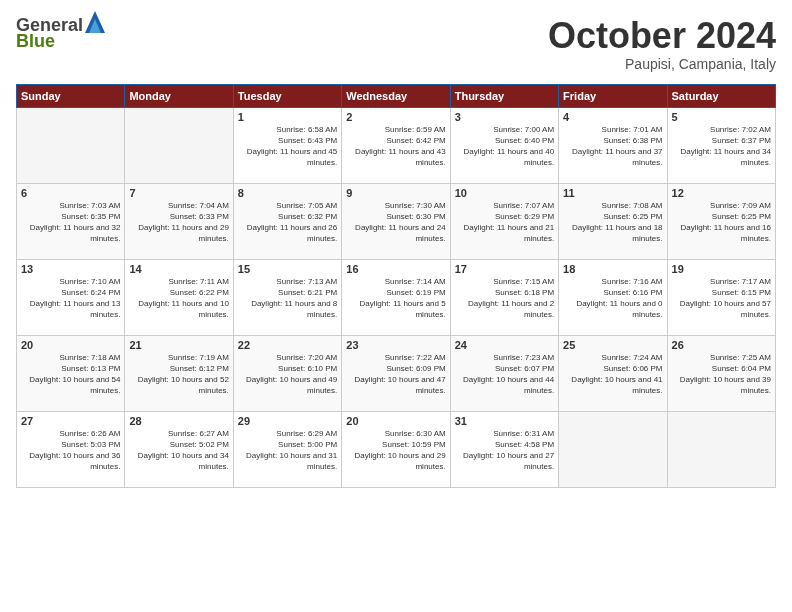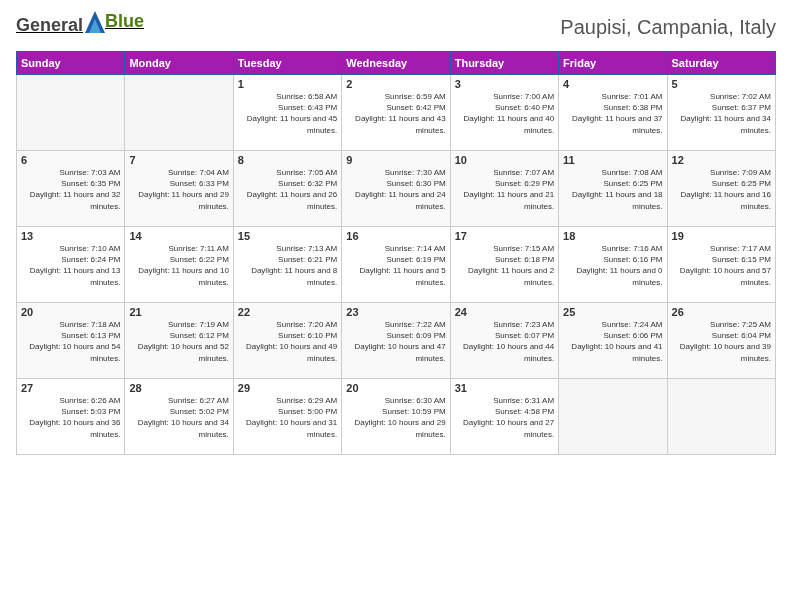--- a/index.html
+++ b/index.html
@@ -19,44 +19,43 @@
       justify-content: space-between;
       align-items: flex-start;
       margin-bottom: 12px;
     }
     .logo {
       display: flex;
       align-items: center;
     }
     .logo-text {
       display: flex;
-      flex-direction: row;
+      flex-direction: column;
       line-height: 1.1;
-      text-decoration: underline;
     }
     .title-block {
       text-align: right;
     }
     .month-title {
       font-size: 36px;
       font-weight: bold;
       color: #333;
       line-height: 1.1;
     }
     .subtitle {
-      font-size: 20px;
+      font-size: 14px;
       color: #555;
     }
     table {
       width: 100%;
       border-collapse: collapse;
       table-layout: fixed;
     }
     thead th {
-      background-color: #a21caf;
+      background-color: #7f1d1d;
       color: white;
       font-size: 11px;
       font-weight: bold;
       padding: 5px 4px;
       text-align: left;
       border: 1px solid #1a5fa8;
     }
     tbody td {
       border: 1px solid #ccc;
       vertical-align: top;
@@ -96,20 +95,21 @@
           <span style="font-size:18px;font-weight:bold;color:#444;">General</span>
           <svg width="20" height="22" viewBox="0 0 20 22" style="margin-left:2px;margin-top:-8px;">
             <polygon points="0,22 10,0 20,22" fill="#1a5fa8"></polygon>
             <polygon points="4,22 10,8 16,22" fill="#4a9fd8"></polygon>
           </svg>
         </span>
         <span style="font-size:18px;font-weight:bold;color:#4d7c0f;margin-top:-4px;">Blue</span>
       </div>
     </div>
     <div class="title-block">
+      <div class="month-title">October 2024</div>
       <div class="subtitle">Paupisi, Campania, Italy</div>
     </div>
   </div>
 
   <table>
     <thead>
       <tr>
         <th>Sunday</th>
         <th>Monday</th>
         <th>Tuesday</th>

